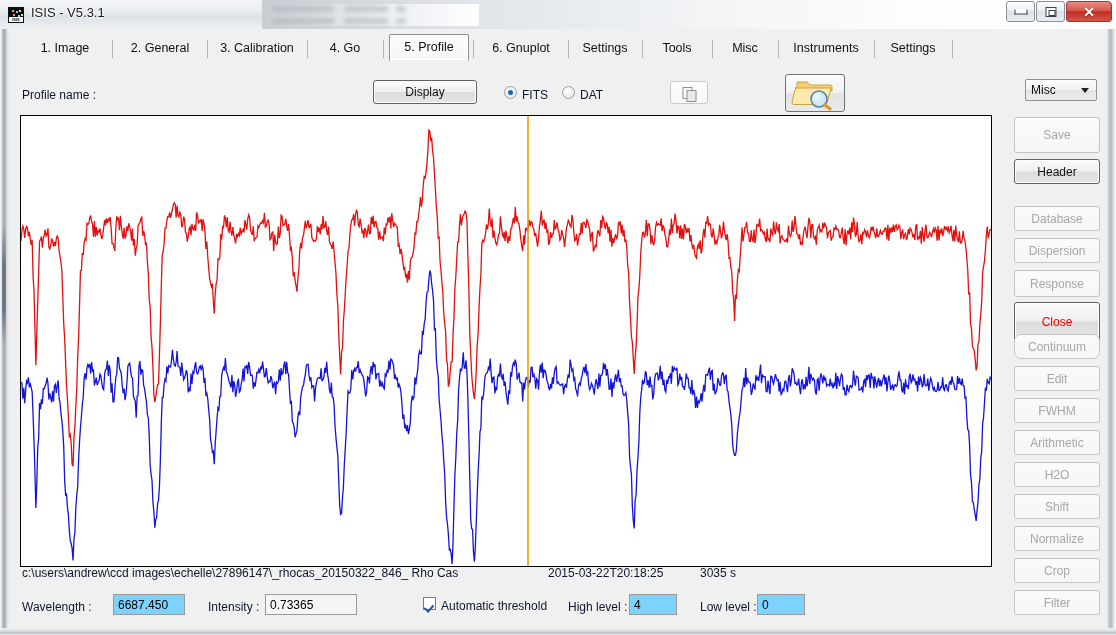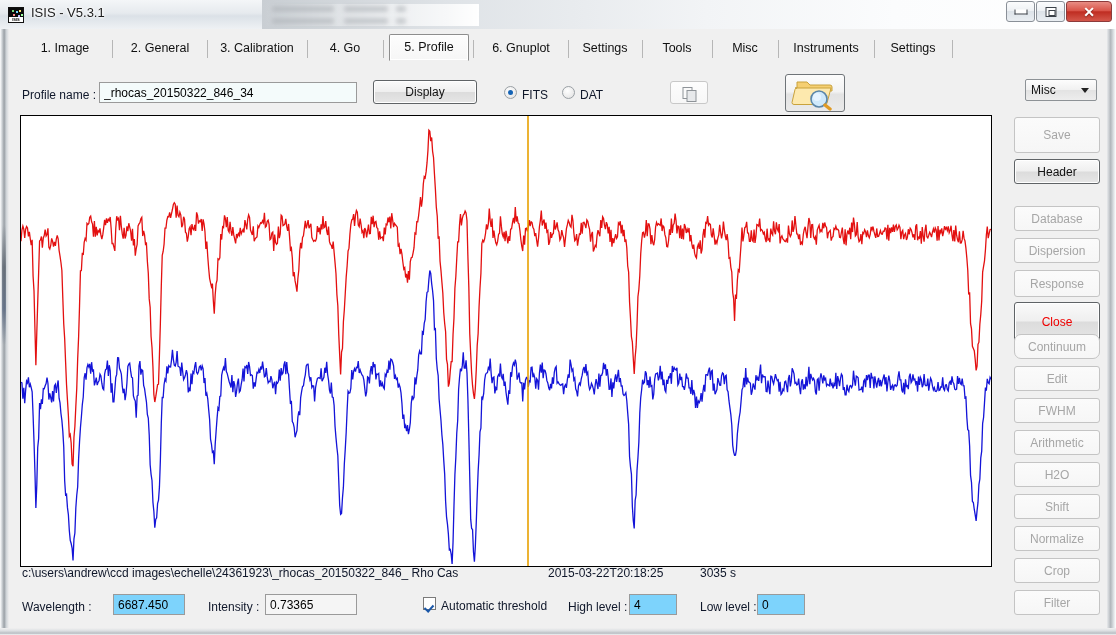--- a/index.html
+++ b/index.html
@@ -231,21 +231,20 @@
       <div class="tabsep" style="left:703px;"></div>
       <div class="tab" style="left:706px;width:60px;">Misc</div>
       <div class="tabsep" style="left:769px;"></div>
       <div class="tab" style="left:772px;width:90px;">Instruments</div>
       <div class="tabsep" style="left:865px;"></div>
       <div class="tab" style="left:868px;width:72px;">Settings</div>
       <div class="tabsep" style="left:943px;"></div>
     </div>
 
     <div class="lbl" style="left:22px;top:59px;">Profile name :</div>
-    <input class="txtbox" type="text" style="left: 99px; top: 53px; width: 258px; height: 21px;" value="_rhocas_20150322_846_34">
 
     <div class="btn strong" style="left:373px;top:51px;width:104px;height:24px;">Display</div>
 
     <div class="radio on" style="left:504px;top:57px;"></div>
     <div class="lbl" style="left:522px;top:59px;">FITS</div>
     <div class="radio" style="left:562px;top:57px;"></div>
     <div class="lbl" style="left:580px;top:59px;">DAT</div>
 
     <div class="copybtn" style="left:670px;top:52px;width:38px;height:23px;">
       <svg width="38" height="23" viewBox="0 0 38 23">
@@ -289,21 +288,21 @@
       <div class="btn disabled" style="left:1014px;top:337px;width:86px;height:25px;">Edit</div>
       <div class="btn disabled" style="left:1014px;top:369px;width:86px;height:25px;">FWHM</div>
       <div class="btn disabled" style="left:1014px;top:401px;width:86px;height:25px;">Arithmetic</div>
       <div class="btn disabled" style="left:1014px;top:433px;width:86px;height:25px;">H2O</div>
       <div class="btn disabled" style="left:1014px;top:465px;width:86px;height:25px;">Shift</div>
       <div class="btn disabled" style="left:1014px;top:497px;width:86px;height:25px;">Normalize</div>
       <div class="btn disabled" style="left:1014px;top:529px;width:86px;height:25px;">Crop</div>
       <div class="btn disabled" style="left:1014px;top:561px;width:86px;height:25px;">Filter</div>
     </div>
 
-    <div class="lbl" style="left:22px;top:537px;">c:\users\andrew\ccd images\echelle\24361923\_rhocas_20150322_846_ Rho Cas</div>
+    <div class="lbl" style="left:22px;top:537px;">c:\users\andrew\ccd images\echelle\27896147\_rhocas_20150322_846_ Rho Cas</div>
     <div class="lbl" style="left:548px;top:537px;">2015-03-22T20:18:25</div>
     <div class="lbl" style="left:700px;top:537px;">3035 s</div>
 
     <div class="lbl" style="left:22px;top:571px;">Wavelength :</div>
     <input class="txtbox white" type="text" style="left: 113px; top: 565px; width: 72px; height: 21px;" value="6687.450">
 
     <div class="lbl" style="left:208px;top:571px;">Intensity :</div>
     <input class="txtbox grey" type="text" style="left: 265px; top: 565px; width: 92px; height: 21px;" value="0.73365">
 
     <div class="chk" style="left:423px;top:568px;"></div>

